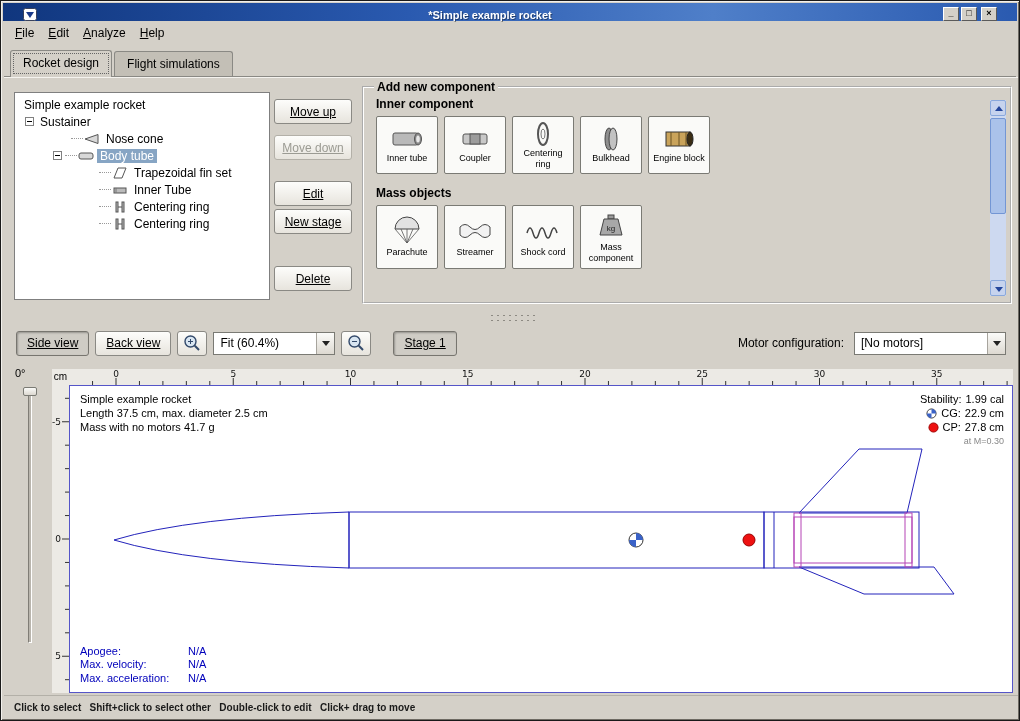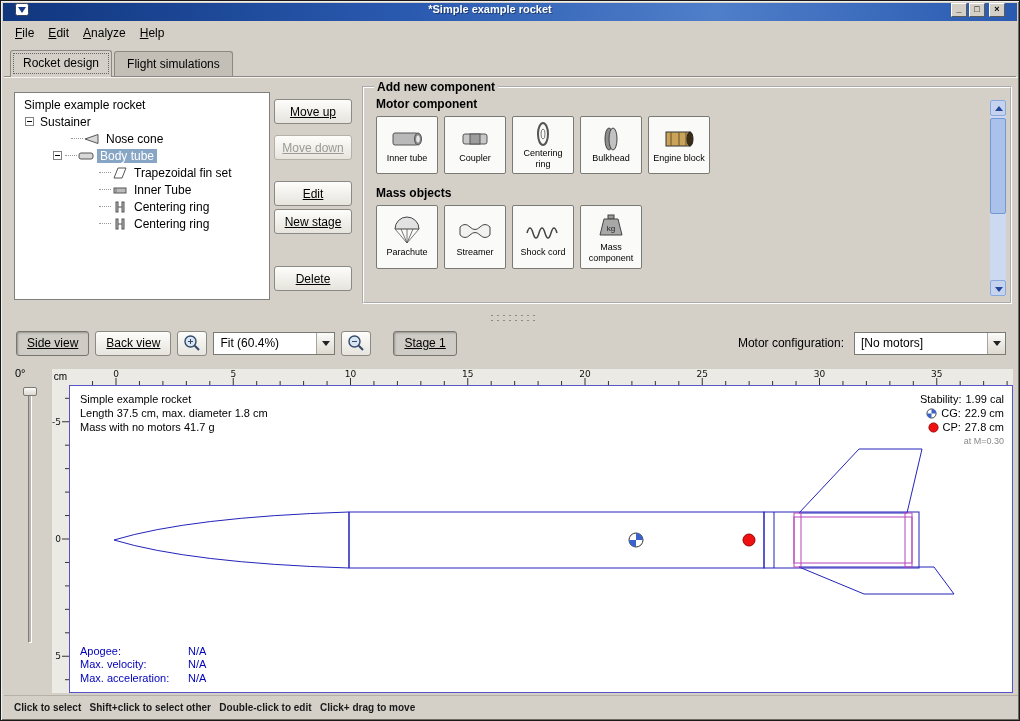--- a/index.html
+++ b/index.html
@@ -5,21 +5,21 @@
   * { box-sizing: border-box; margin: 0; padding: 0; }
   html,body { width:1020px; height:721px; overflow:hidden; }
   body { font-family:"Liberation Sans","DejaVu Sans",sans-serif; font-size:12px; color:#000; background:#888; }
 
   .window { position:relative; width:1020px; height:721px; background:#d4d0c8;
             border:1px solid #1a1a1a; box-shadow:inset 1px 1px 0 #f2f0ec, inset -1px -1px 0 #6e6a63; }
 
   
   .titlebar { position:absolute; left:2px; top:2px; right:2px; height:18px;
               background:linear-gradient(90deg,#10367e 0%, #2a5ab0 40%, #4f7fc9 70%, #2a5ab0 100%);
-              display:flex; align-items:flex-start; padding:0 12px; }
+              display:flex; align-items:flex-end; padding:0 20px; }
   .title-icon { width:14px; height:13px; flex:0 0 auto; }
   .title-text { flex:1; text-align:center; color:#fff; font-weight:bold; font-size:11px;
                 text-shadow:1px 1px 0 rgba(0,0,0,.4); }
   .win-buttons { display:flex; gap:2px; }
   .wbtn { width:16px; height:14px; background:#d4d0c8; border:1px solid;
           border-color:#fff #5a5a5a #5a5a5a #fff; font-size:9px; line-height:11px;
           text-align:center; font-weight:bold; color:#000; }
   .wbtn.close { margin-left:2px; }
 
   
@@ -232,21 +232,21 @@
       <button class="b3" style="top:21px">Move up</button>
       <button class="b3 disabled" style="top:57px">Move down</button>
       <button class="b3" style="top:103px">Edit</button>
       <button class="b3" style="top:131px">New stage</button>
       <button class="b3" style="top:188px">Delete</button>
     </div>
 
     <fieldset class="addbox">
       <legend>Add new component</legend>
 
-      <div class="sec-label">Motor component</div>
+      <div class="sec-label">Inner component</div>
       <div class="comp-row row1">
         <button class="comp-btn">
           <svg width="40" height="26" viewBox="0 0 40 26">
             <rect x="6" y="7" width="25" height="12" rx="2" fill="#b9b9b9" stroke="#555"></rect>
             <ellipse cx="31" cy="13" rx="3.5" ry="6" fill="#8a8a8a" stroke="#555"></ellipse>
             <ellipse cx="31" cy="13" rx="1.8" ry="3.6" fill="#e8e8e8"></ellipse>
           </svg>
           <span class="clabel">Inner tube</span>
         </button>
         <button class="comp-btn">
@@ -451,21 +451,21 @@
             <circle cx="566" cy="154" r="7" fill="#fff" stroke="#333"></circle>
             <path d="M566,154 L566,147 A7,7 0 0 1 573,154 Z" fill="#3a62c8" stroke="none"></path>
             <path d="M566,154 L566,161 A7,7 0 0 1 559,154 Z" fill="#3a62c8" stroke="none"></path>
           </g>
           <circle cx="679" cy="154" r="6" fill="#ee1111" stroke="#990000"></circle>
         </g>
       </svg>
 
       <div class="info">
         <div>Simple example rocket</div>
-        <div>Length 37.5 cm, max. diameter 1.8 cm</div>
+        <div>Length 37.5 cm, max. diameter 2.5 cm</div>
         <div>Mass with no motors 41.7 g</div>
       </div>
 
       <div class="perf">
         <div class="perf-row">
           <span>Stability:</span>
           <span>1.99 cal</span>
         </div>
         <div class="perf-row">
           <svg width="11" height="11" viewBox="0 0 12 12">

